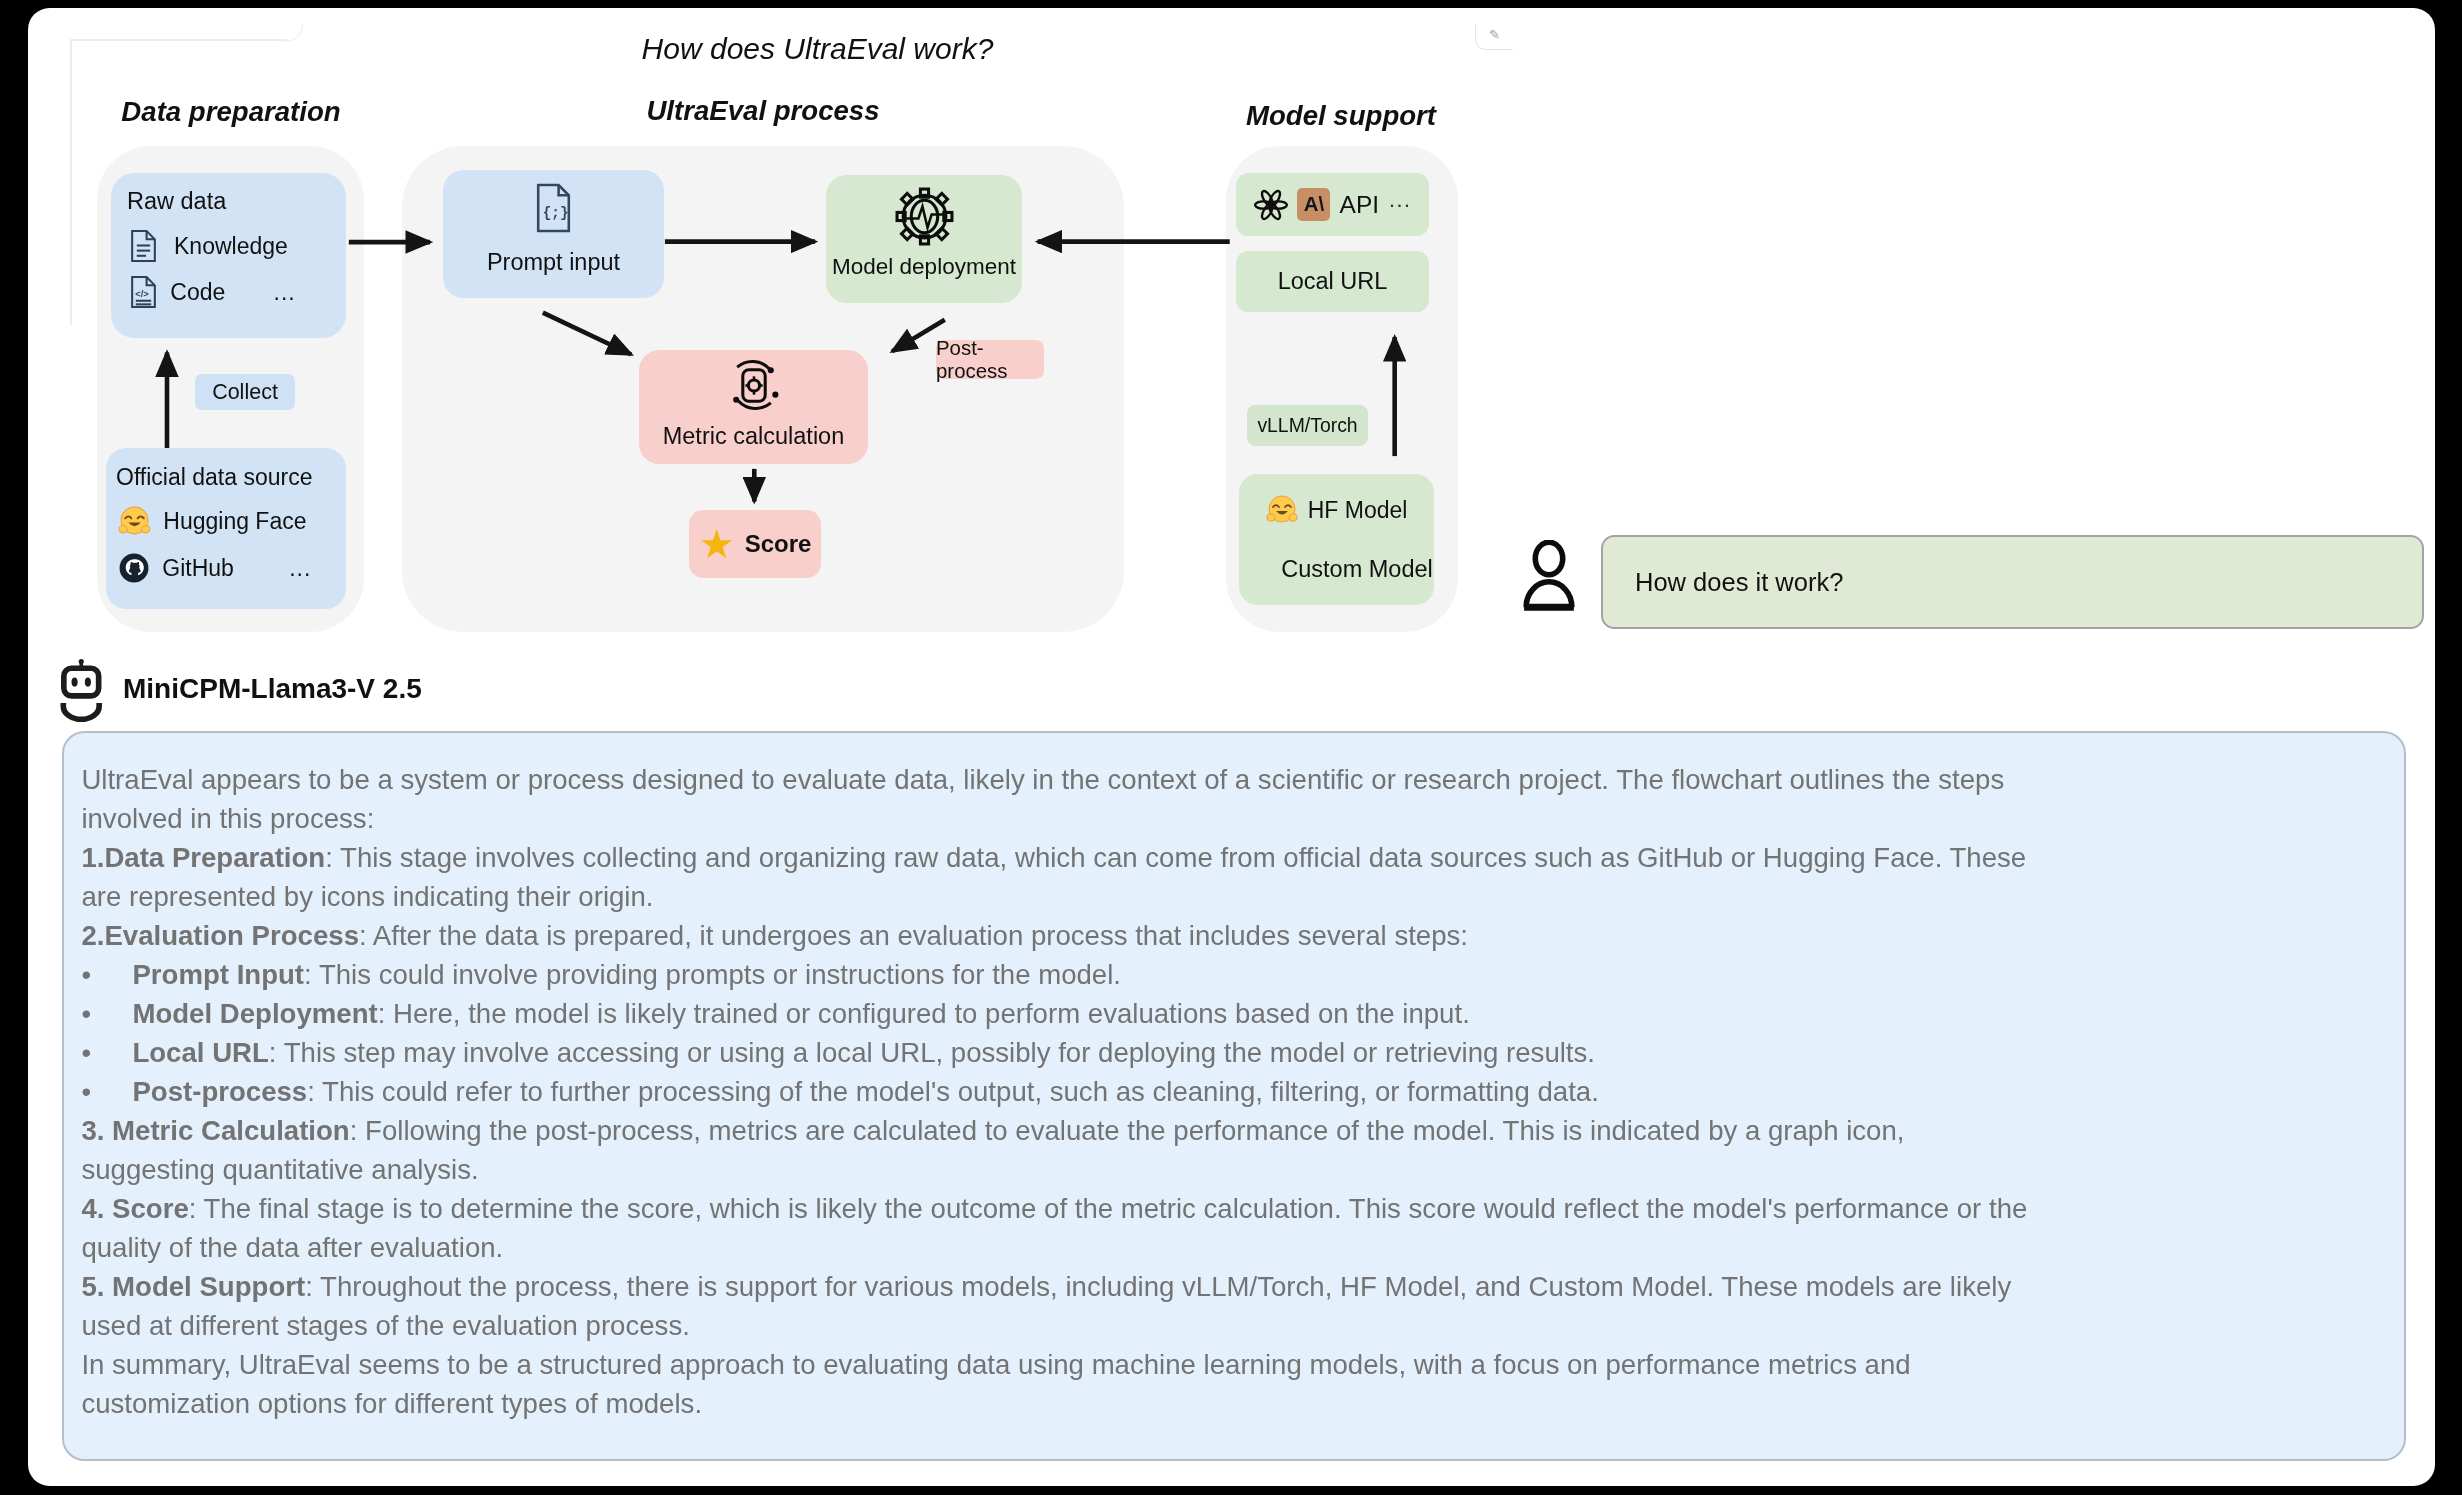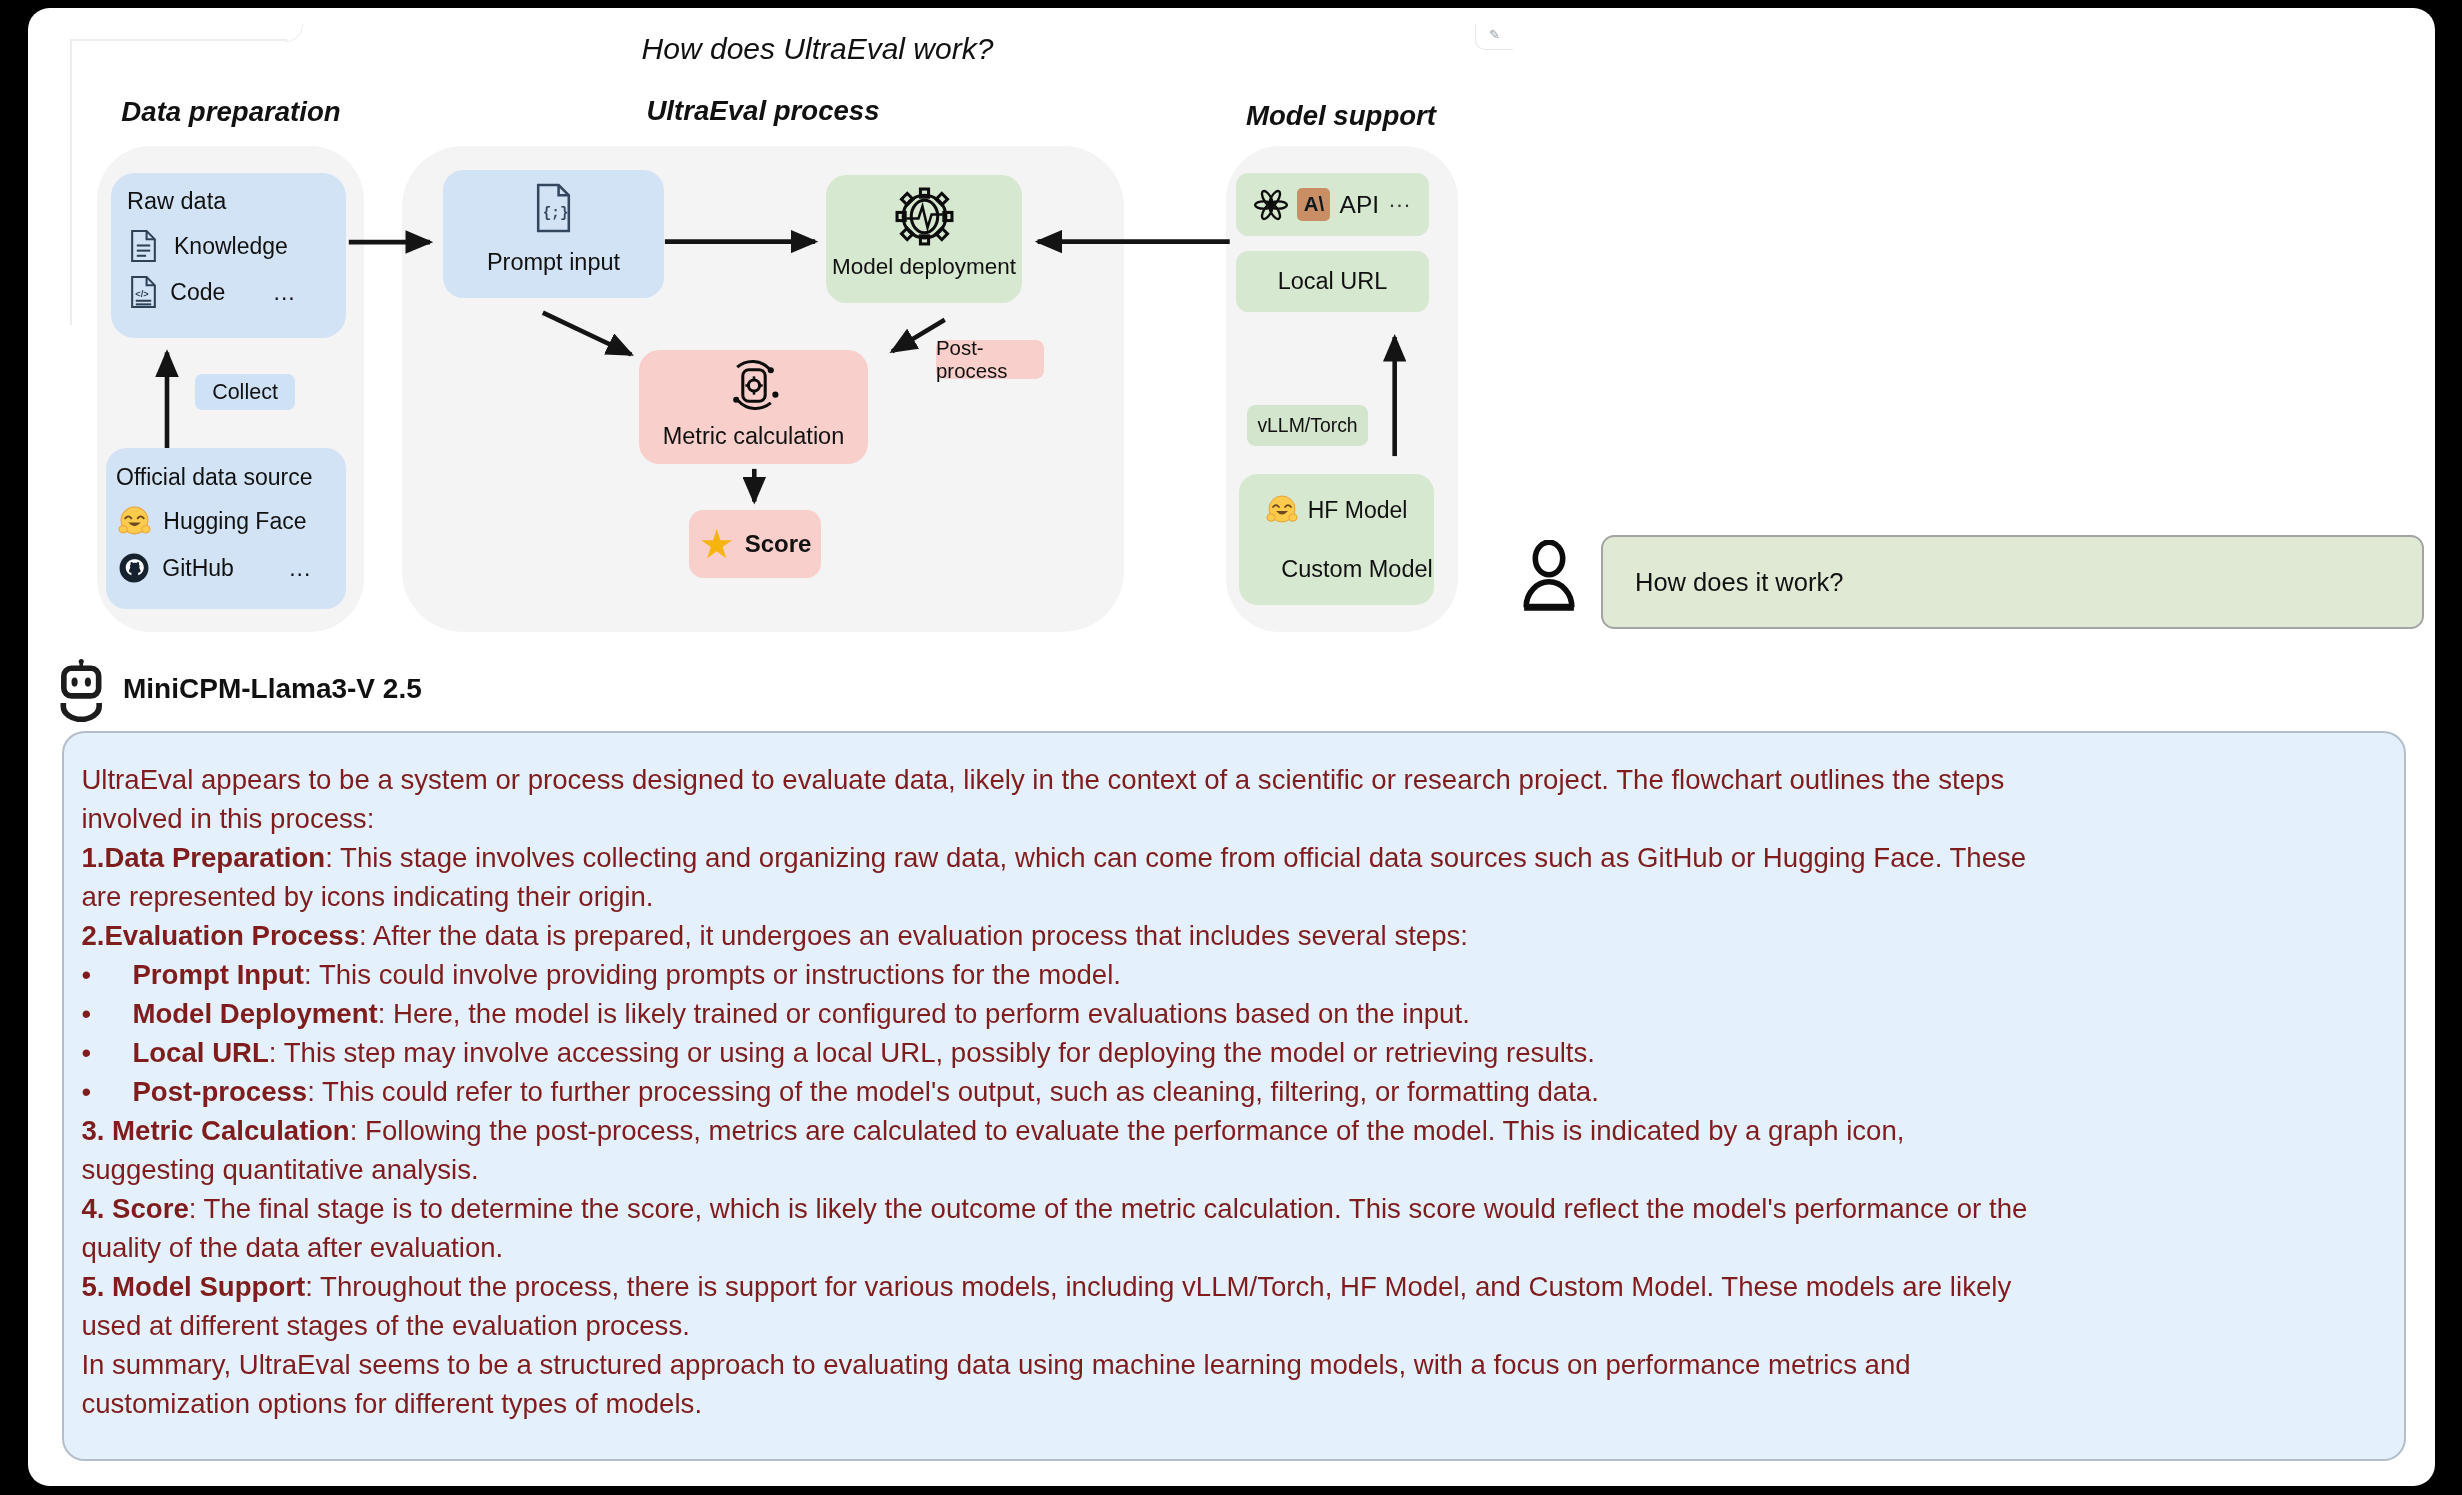--- a/index.html
+++ b/index.html
@@ -64,21 +64,21 @@
         display:flex;align-items:center;justify-content:center;font-size:19.4px;margin-top:44px;}
   .hfbox{left:1239px;top:474px;width:195px;height:131px;border-radius:18.4px;}
   .hf-r1{left:1239px;top:494px;width:195px;display:flex;align-items:center;justify-content:center;gap:10.2px;font-size:23px;}
   .hf-r2{left:1239px;top:556px;width:236px;text-align:center;font-size:23.5px;}
   
   .bubble{left:1601px;top:535px;width:823px;height:94px;border-radius:13.3px;background:#dfe9d4;
           border:2px solid #a3a3a3;box-sizing:border-box;display:flex;align-items:center;padding-left:32px;font-size:25.5px;}
   .bot-name{left:123px;top:673px;font-size:28px;font-weight:bold;}
   .resp{left:62px;top:731px;width:2344px;height:730px;background:#e4f1fd;border:2.6px solid #b4becb;
         border-radius:22.5px;box-sizing:border-box;padding:26.6px 15.3px 0 17.4px;}
-  .resp-line{font-size:27.6px;line-height:39px;white-space:pre;color:#7f1d1d;}
+  .resp-line{font-size:27.6px;line-height:39px;white-space:pre;color:#737373;}
   .resp-line .b{font-weight:bold;}
   .resp-line .bullet{display:inline-block;width:51px;}
   svg{display:block;}
 </style>
 </head>
 <body>
 
 <div class="stage">
   <div class="card abs" style="left:28px;top:8.2px;"></div>
 

